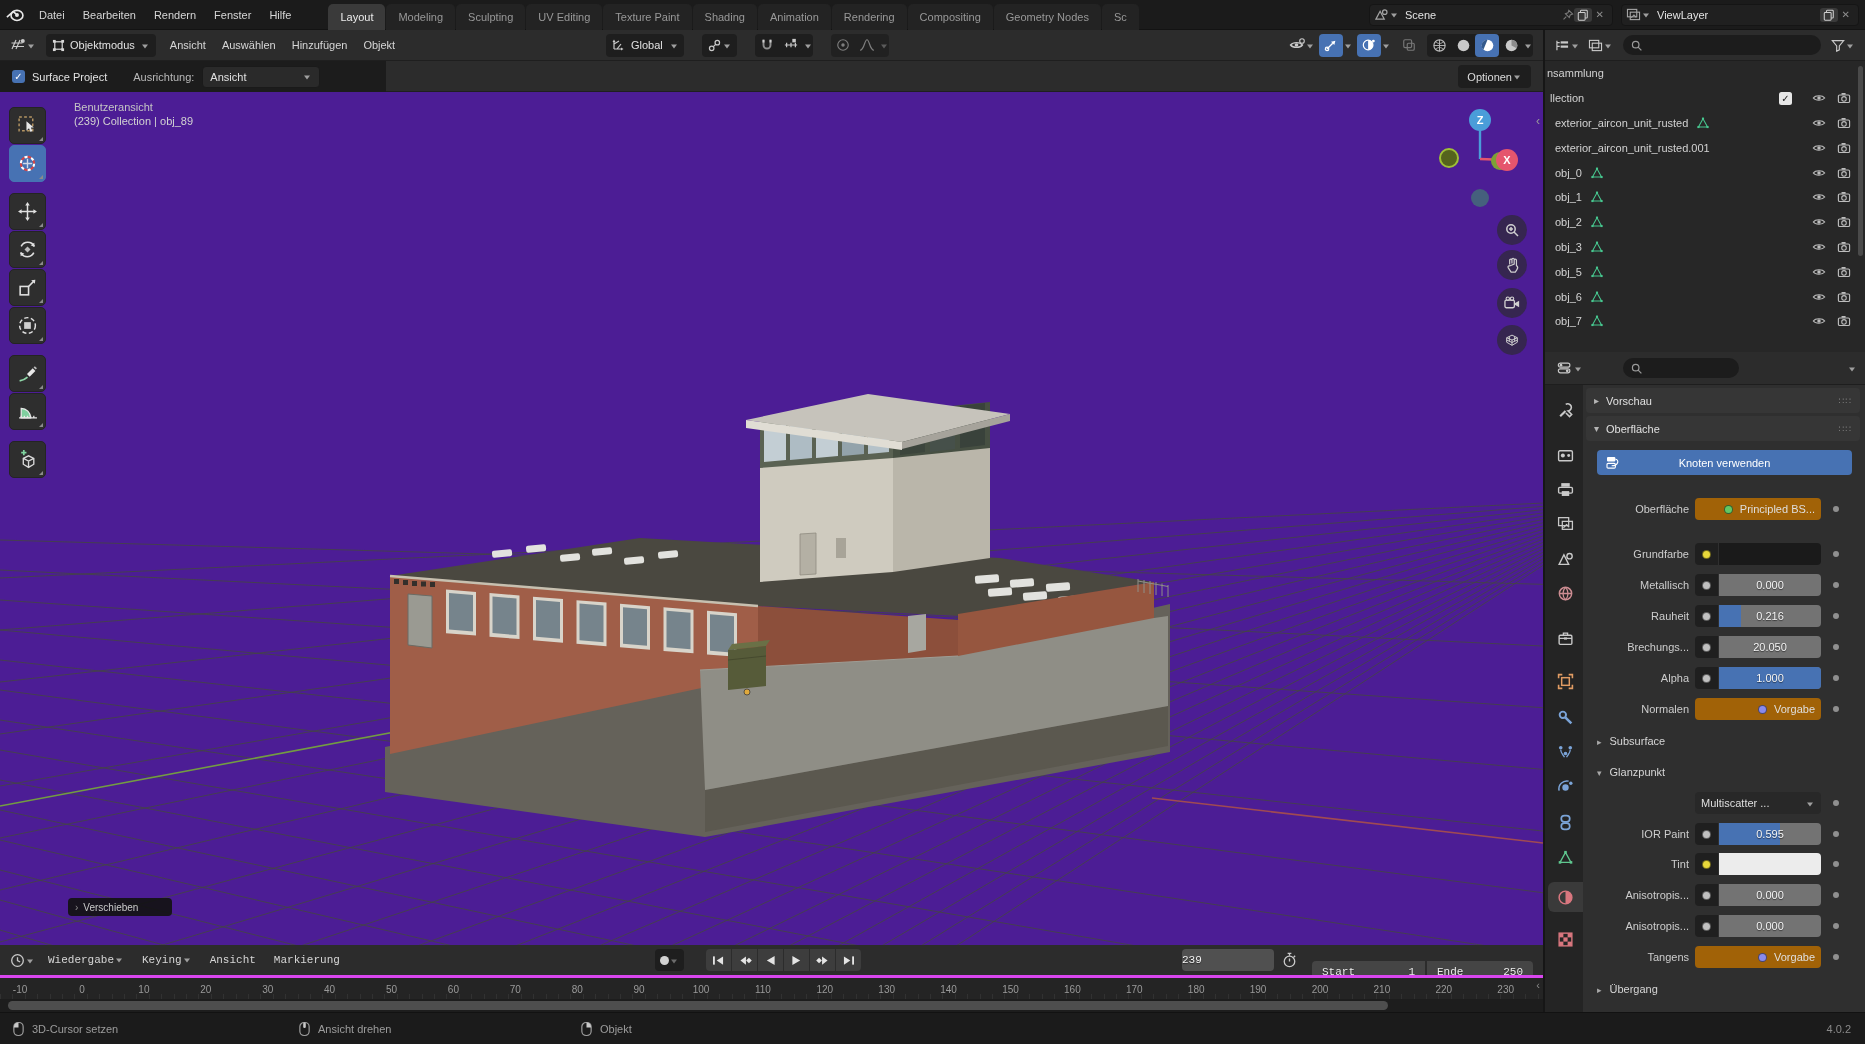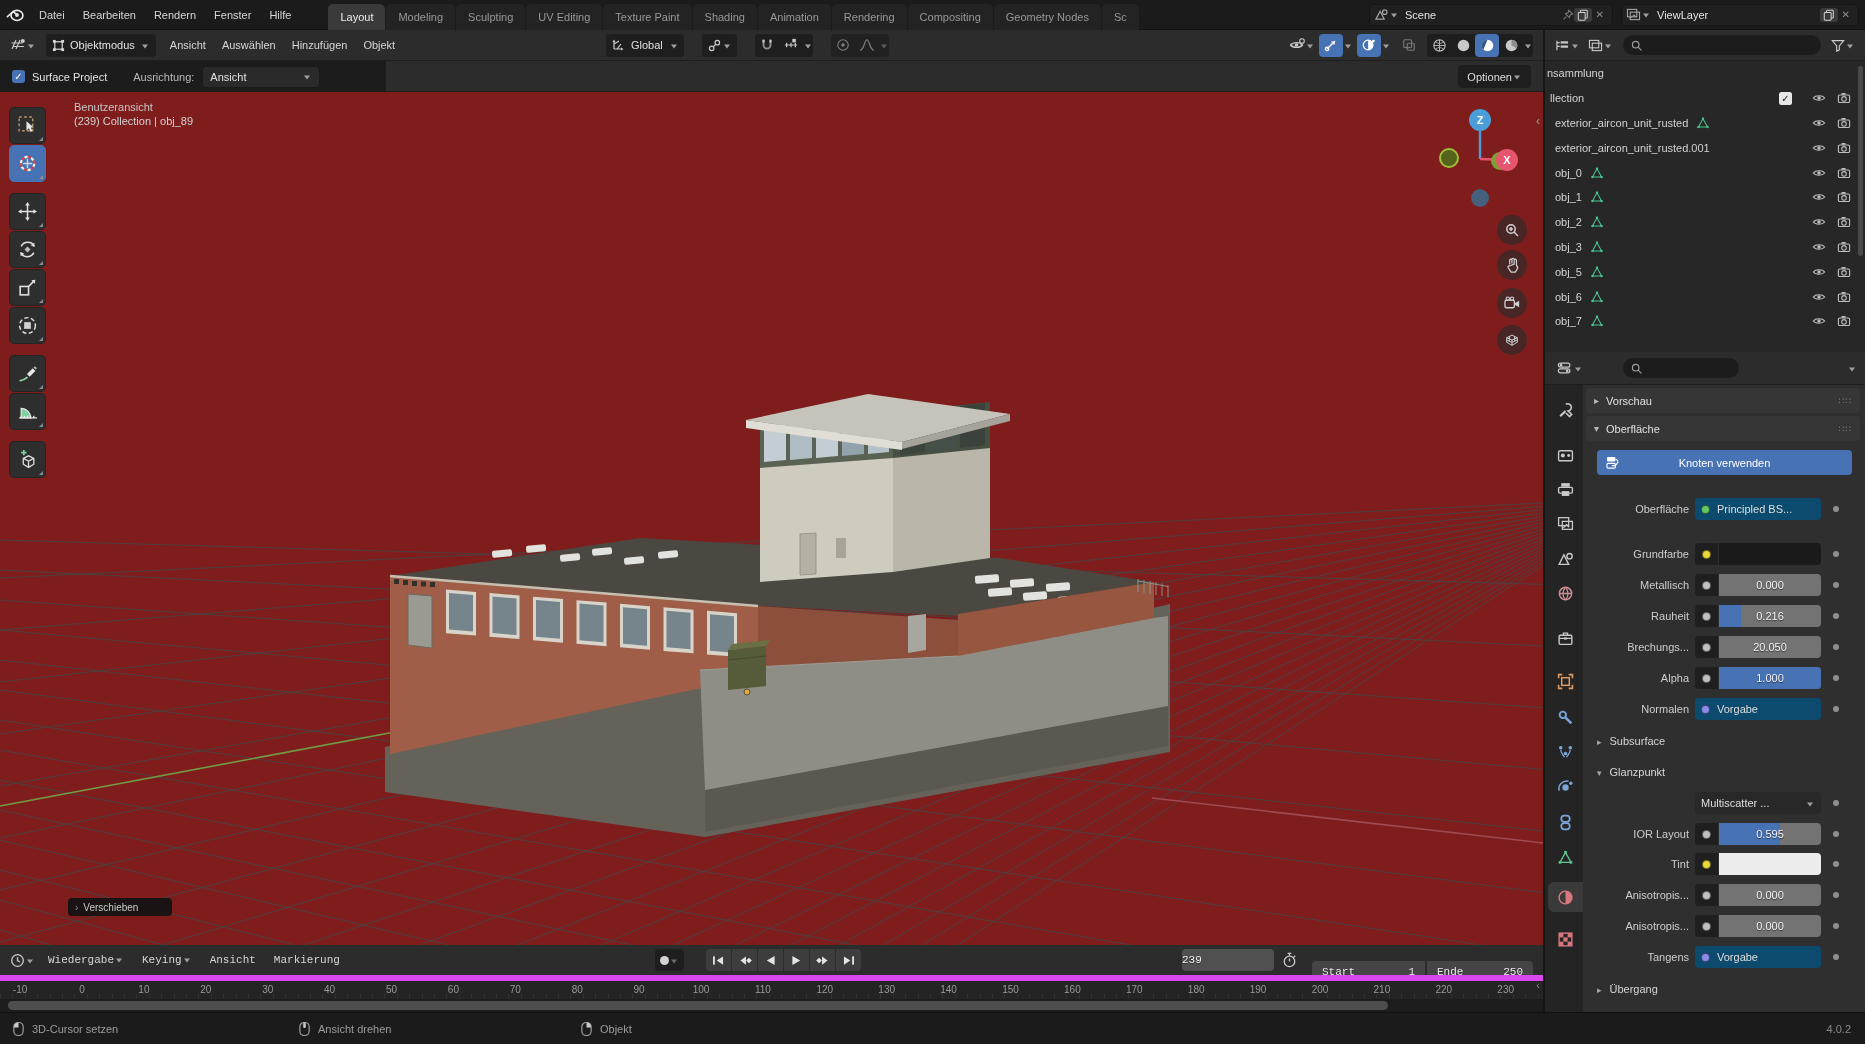--- a/index.html
+++ b/index.html
@@ -46,21 +46,21 @@
   #toolrow .darkseg { position:absolute; left:0; top:0; width:386px; height:31px; background:#1c1c1c;
     display:flex; align-items:center; padding-left:12px; }
   .cbx { width:13px; height:13px; background:#4772b3; border-radius:3px; color:#fff; font-size:10px;
     line-height:13px; text-align:center; margin-right:7px; }
   .ddown { display:flex; align-items:center; justify-content:space-between; background:#2a2a2a; border:1px solid #1a1a1a;
     border-radius:4px; height:22px; padding:0 7px; min-width:118px; color:#e0e0e0; }
   #optionen { position:absolute; right:12px; top:4px; display:flex; align-items:center; background:#1e1e1e;
     border-radius:4px; height:23px; padding:0 9px; color:#dcdcdc; }
 
   
-  #viewport { position:absolute; left:0; top:92px; width:1543px; height:853px; background:#7f1d1d; overflow:hidden; }
+  #viewport { position:absolute; left:0; top:92px; width:1543px; height:853px; background:#4c1d95; overflow:hidden; }
   #scene { position:absolute; left:0; top:0; }
   #vptext { position:absolute; left:74px; top:8px; line-height:14px; color:#c5c5c5; pointer-events:none; }
   #vptext .l2 { color:#d2d2d2; }
   #vtoolbar { position:absolute; left:9px; top:15px; width:38px; }
   .tbtn { width:37px; height:37px; background:#2e2e2e; border:1px solid #242424; border-radius:5px; margin-bottom:1px;
     display:flex; align-items:center; justify-content:center; position:relative; }
   .tbtn.active { background:#4772b3; border-color:#4772b3; }
   .tbtn.sub::after { content:""; position:absolute; right:2px; bottom:2px; width:0; height:0;
     border-left:4px solid transparent; border-bottom:4px solid #8b8b8b; }
   .tgap { height:10px; }
@@ -82,21 +82,21 @@
   #playbtns { position:absolute; left:706px; top:4px; display:flex; }
   .pb { width:25px; height:22px; background:#3d3d3d; margin-right:1px; display:flex; align-items:center; justify-content:center; }
   .pb:first-child { border-radius:4px 0 0 4px; } .pb:last-child { border-radius:0 4px 4px 0; margin-right:0; }
   #framefield { position:absolute; left:1182px; top:4px; width:92px; height:22px; background:#505050; border-radius:4px;
     text-align:left; line-height:22px; color:#f2f2f2; text-shadow:0 1px 1px rgba(0,0,0,.5); }
   #stopwatch { position:absolute; left:1282px; top:7px; }
   .rangep { position:absolute; top:16px; height:22px; background:#454545; display:flex; align-items:center;
     justify-content:space-between; padding:0 10px; color:#ededed; text-shadow:0 1px 1px rgba(0,0,0,.4); }
   #startp { left:1312px; width:113px; border-radius:4px 0 0 4px; }
   #endp { left:1426px; width:106px; border-radius:0 4px 4px 0; margin-left:1px; }
-  #ruler { position:absolute; left:0; top:30px; width:1543px; height:24px; background:#242424; border-top:6px solid #d946ef; }
+  #ruler { position:absolute; left:0; top:30px; width:1543px; height:24px; background:#242424; border-top:3px solid #d946ef; }
   .tick { position:absolute; bottom:4px; transform:translateX(-50%); color:#9a9a9a; font-size:10px; }
   #ruler .tickmarks { position:absolute; left:0; bottom:0; width:1543px; height:5px;
     background:repeating-linear-gradient(90deg, #3a3a3a 0 1px, transparent 1px 12.4px); opacity:.6; }
   #tlscroll { position:absolute; left:0; top:54px; width:1543px; height:13px; background:#1d1d1d; }
   #tlscroll .thumb { position:absolute; left:8px; top:2px; width:1380px; height:9px; background:#4e4e4e; border-radius:5px; }
   #tlcollapse { position:absolute; right:3px; top:34px; color:#8a8a8a; font-size:11px; }
 
   
   #rightcol { position:absolute; left:1543px; top:30px; width:322px; height:982px; background:#272727; border-left:2px solid #161616; }
   #olhdr { position:absolute; left:0; top:0; width:320px; height:31px; border-bottom:1px solid #1e1e1e; padding:0 6px; }
@@ -120,22 +120,22 @@
   #prbody { position:absolute; left:38px; top:33px; width:282px; height:627px; overflow:hidden; }
   .panelhdr { position:absolute; left:3px; right:5px; height:25px; background:#363636; border-radius:4px;
     display:flex; align-items:center; padding:0 8px; color:#e0e0e0; }
   .panelhdr .arr { color:#b5b5b5; margin-right:7px; font-size:10px; }
   .panelhdr .dots { margin-left:auto; color:#7e7e7e; letter-spacing:1px; font-size:9px; }
   #usenodes { position:absolute; left:14px; width:255px; height:25px; background:#4772b3; border-radius:4px;
     display:flex; align-items:center; justify-content:center; color:#fff; }
   #usenodes svg { position:absolute; left:9px; }
   .prow { position:absolute; left:0; width:282px; height:24px; }
   .plabel { position:absolute; left:0; top:0; width:106px; height:24px; line-height:24px; text-align:right; color:#cdcdcd; }
-  .pwidget { position:absolute; left:112px; top:1px; width:126px; height:22px; background:#0c4a6e; border-radius:4px;
-    display:flex; align-items:center; padding:0 6px; color:#dfdfdf; }
+  .pwidget { position:absolute; left:112px; top:1px; width:126px; height:22px; background:#a16207; border-radius:4px;
+    display:flex; align-items:center; padding:0 6px; color:#dfdfdf;justify-content:flex-end; }
   .pwidget.drop { justify-content:space-between; background:#282828; }
   .sock { width:9px; height:9px; border-radius:50%; display:inline-block; border:1px solid rgba(0,0,0,.5); }
   .pwidget .sock { margin-right:7px; }
   .psock { position:absolute; left:112px; top:1px; width:23px; height:22px; background:#1f1f1f; border-radius:4px 0 0 4px;
     display:flex; align-items:center; justify-content:center; }
   .pslider { position:absolute; left:136px; top:1px; width:102px; height:22px; background:#737373; border-radius:0 4px 4px 0;
     overflow:hidden; }
   .pslider .pfill { position:absolute; left:0; top:0; bottom:0; background:#4772b3; }
   .pslider .pval { position:absolute; left:0; right:0; text-align:center; line-height:22px; color:#f4f4f4;
     text-shadow:0 1px 1px rgba(0,0,0,.55); }
@@ -1156,21 +1156,21 @@
               <span class="subhdr"><span class="subarr">▾</span>Glanzpunkt</span>
             </div>
             <div class="prow" style="top: 406px;">
               <div class="pwidget drop">
                 <span>Multiscatter ...</span>
                 <span class="chev"></span>
               </div>
               <span class="adot"></span>
             </div>
             <div class="prow" style="top: 437px;">
-              <div class="plabel">IOR Layout</div>
+              <div class="plabel">IOR Paint</div>
               <div class="psock">
                 <span class="sock" style="background:#c0c0c0"></span>
               </div>
               <div class="pslider">
                 <div class="pfill" style="width:59.5%"></div>
                 <span class="pval">0.595</span>
               </div>
               <span class="adot"></span>
             </div>
             <div class="prow" style="top: 467px;">

